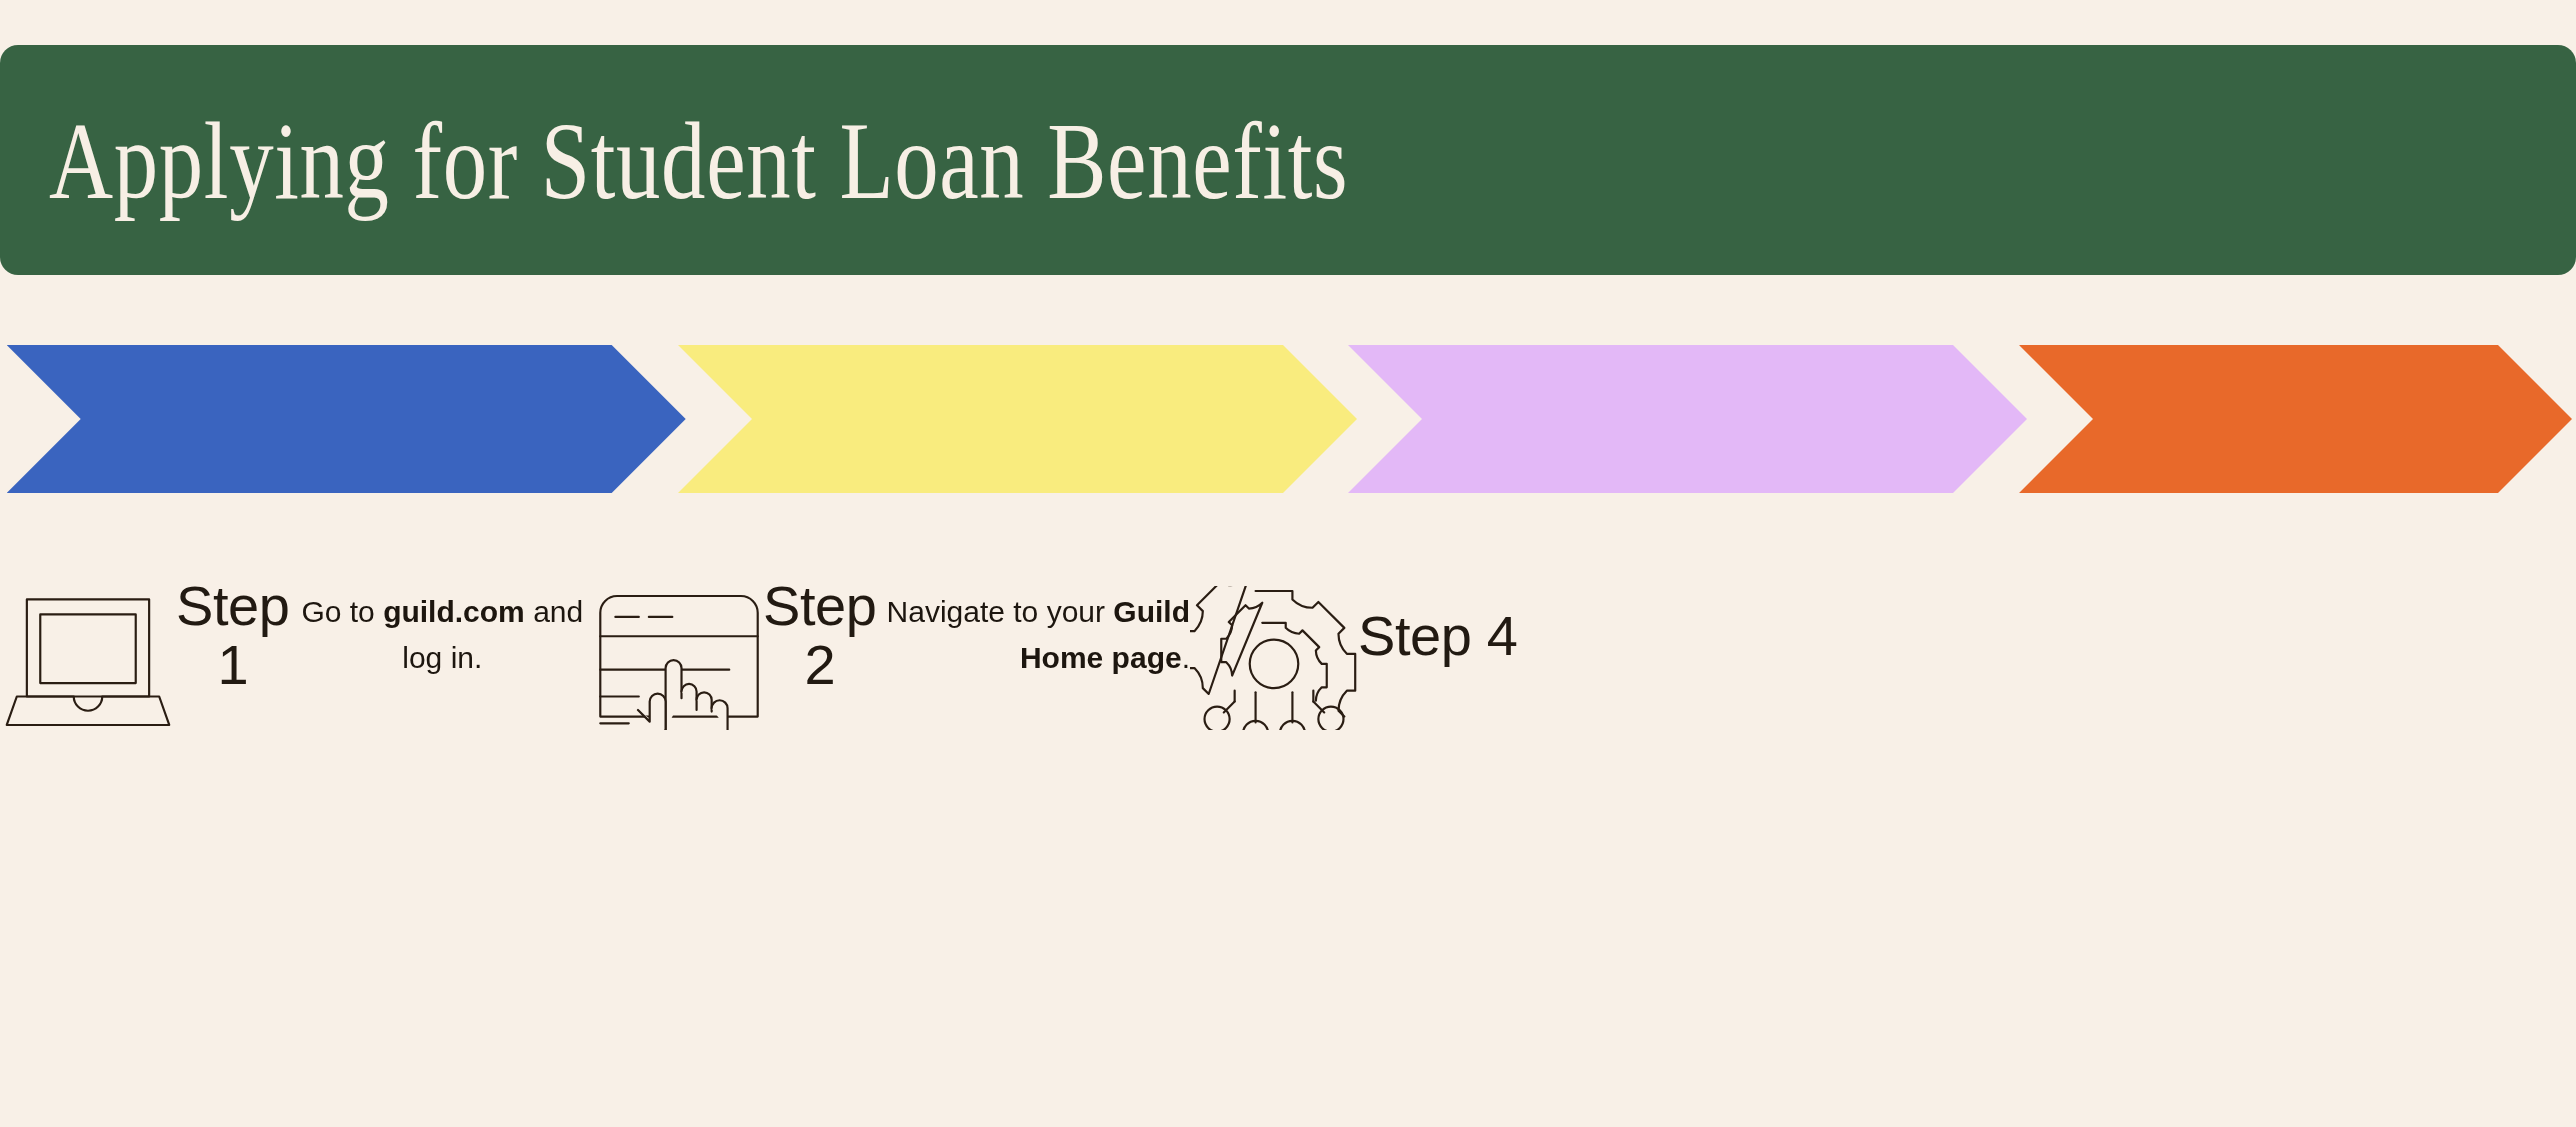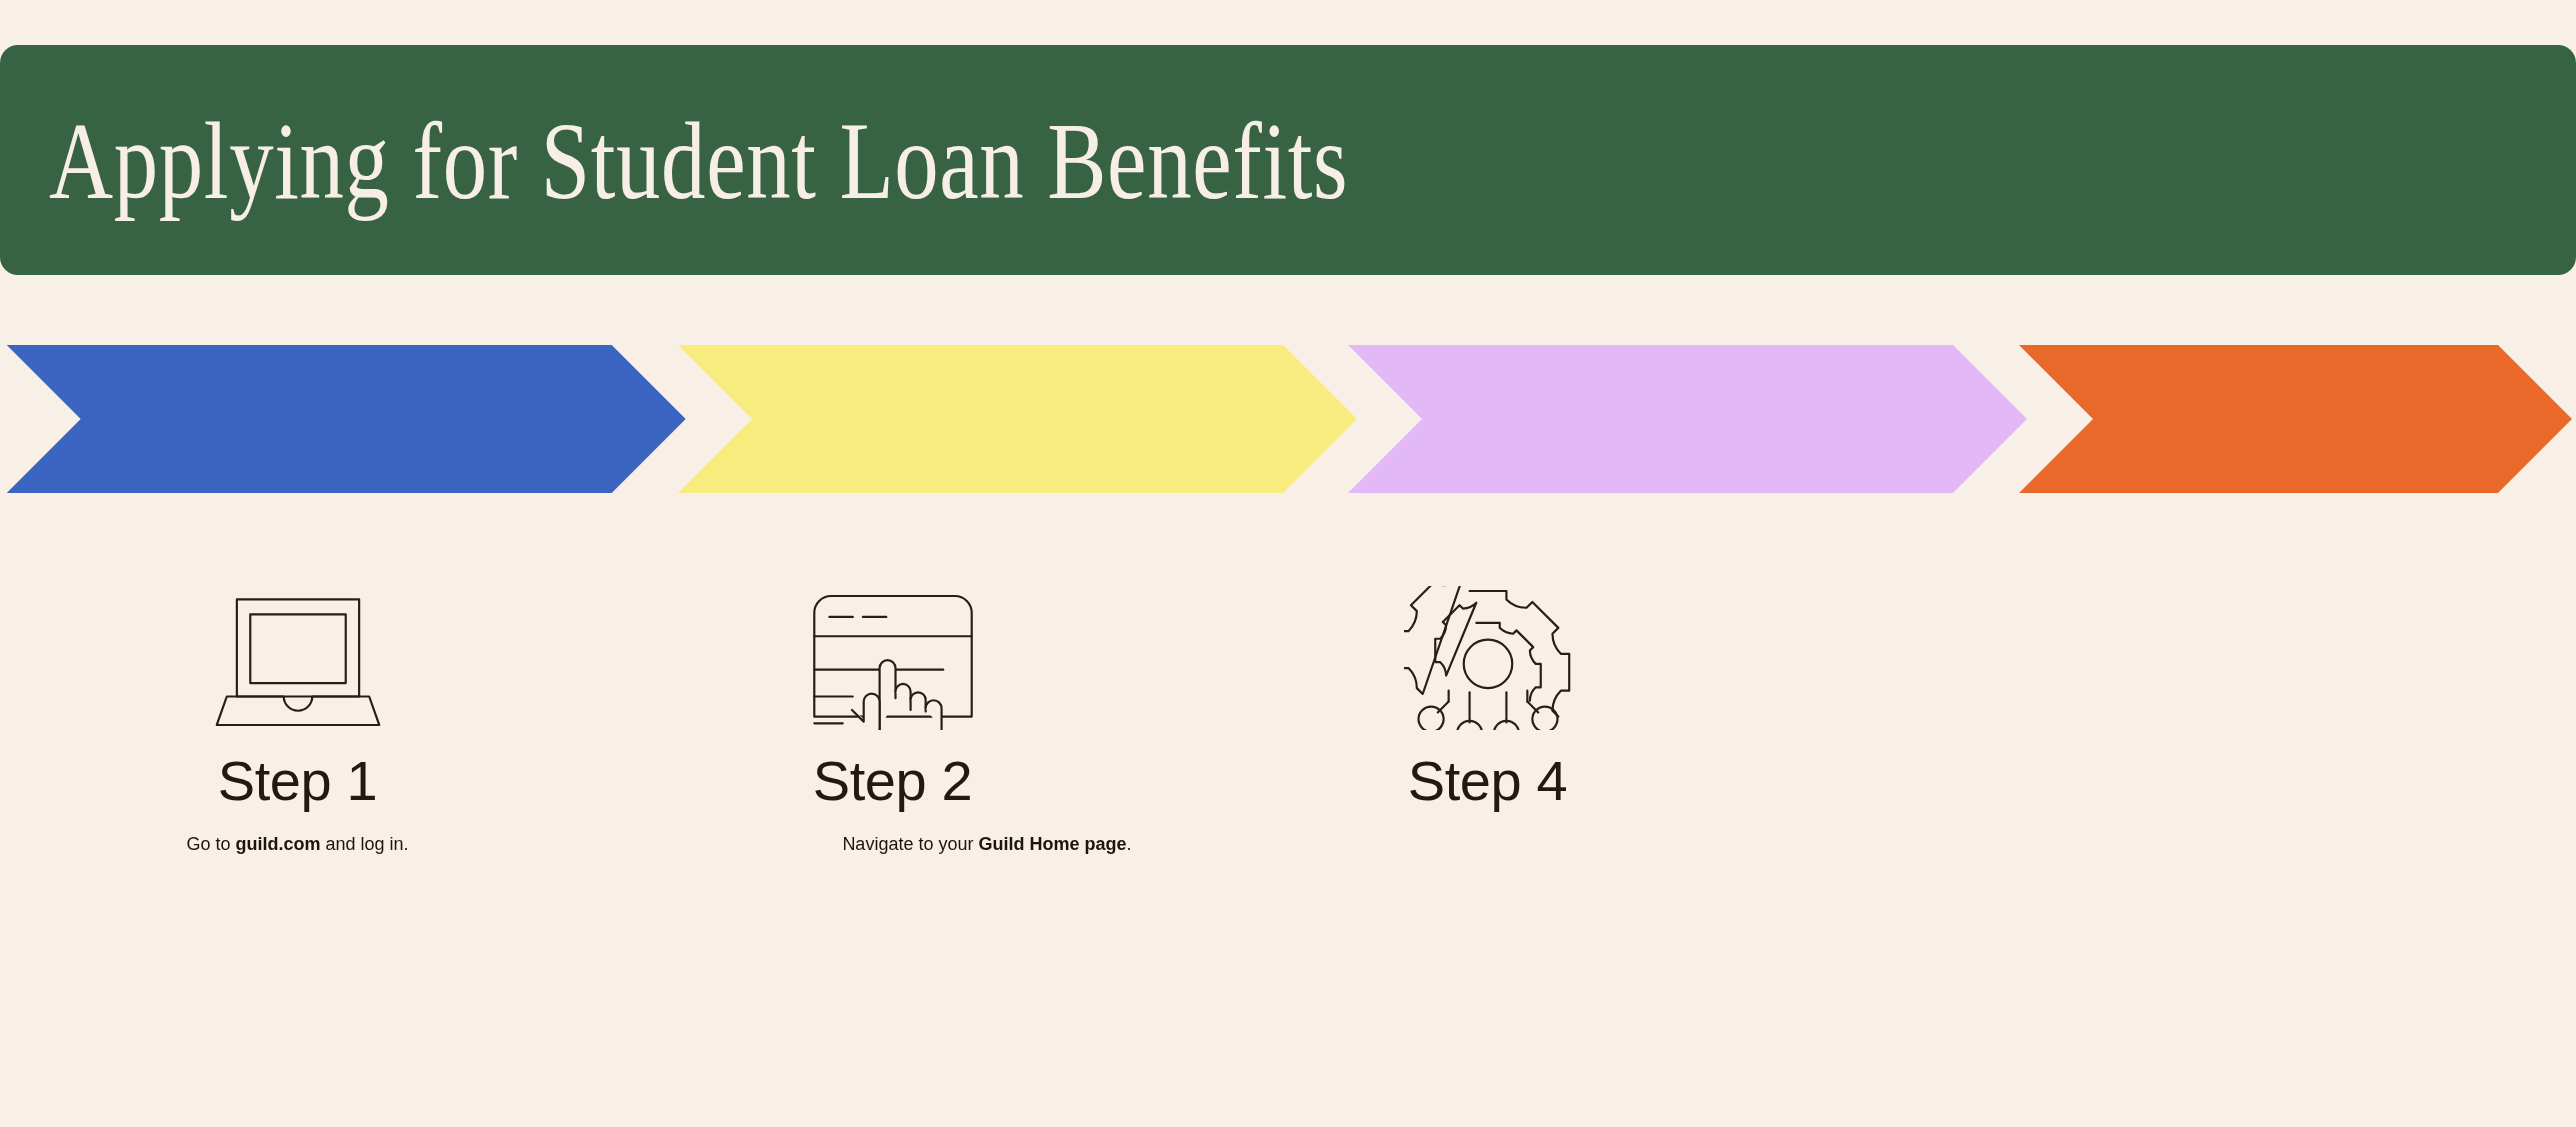--- a/index.html
+++ b/index.html
@@ -58,21 +58,21 @@
   .steps {
     position: absolute;
     left: 0;
     top: 520px;
     width: 2576px;
     display: flex;
   }
   .step-col {
     width: 595px;
     display: flex;
-    flex-direction: column;
+    flex-direction: row;
     align-items: center;
   }
   .icon-box {
     height: 210px;
     display: flex;
     align-items: flex-end;
     justify-content: center;
   }
   .icon-box svg {
     display: block;
@@ -82,21 +82,21 @@
     font-size: 56px;
     color: #221a12;
     font-weight: 400;
     line-height: 1.05;
     text-align: center;
     letter-spacing: -0.4px;
   }
   .step-desc {
     margin-top: 20px;
     width: 478px;
-    font-size: 18px;
+    font-size: 30px;
     line-height: 1.52;
     color: #1d160f;
     text-align: center;
   }
   .step-desc.left-align {
     text-align: right;
   }
   .step-desc b {
     font-weight: 700;
   }

